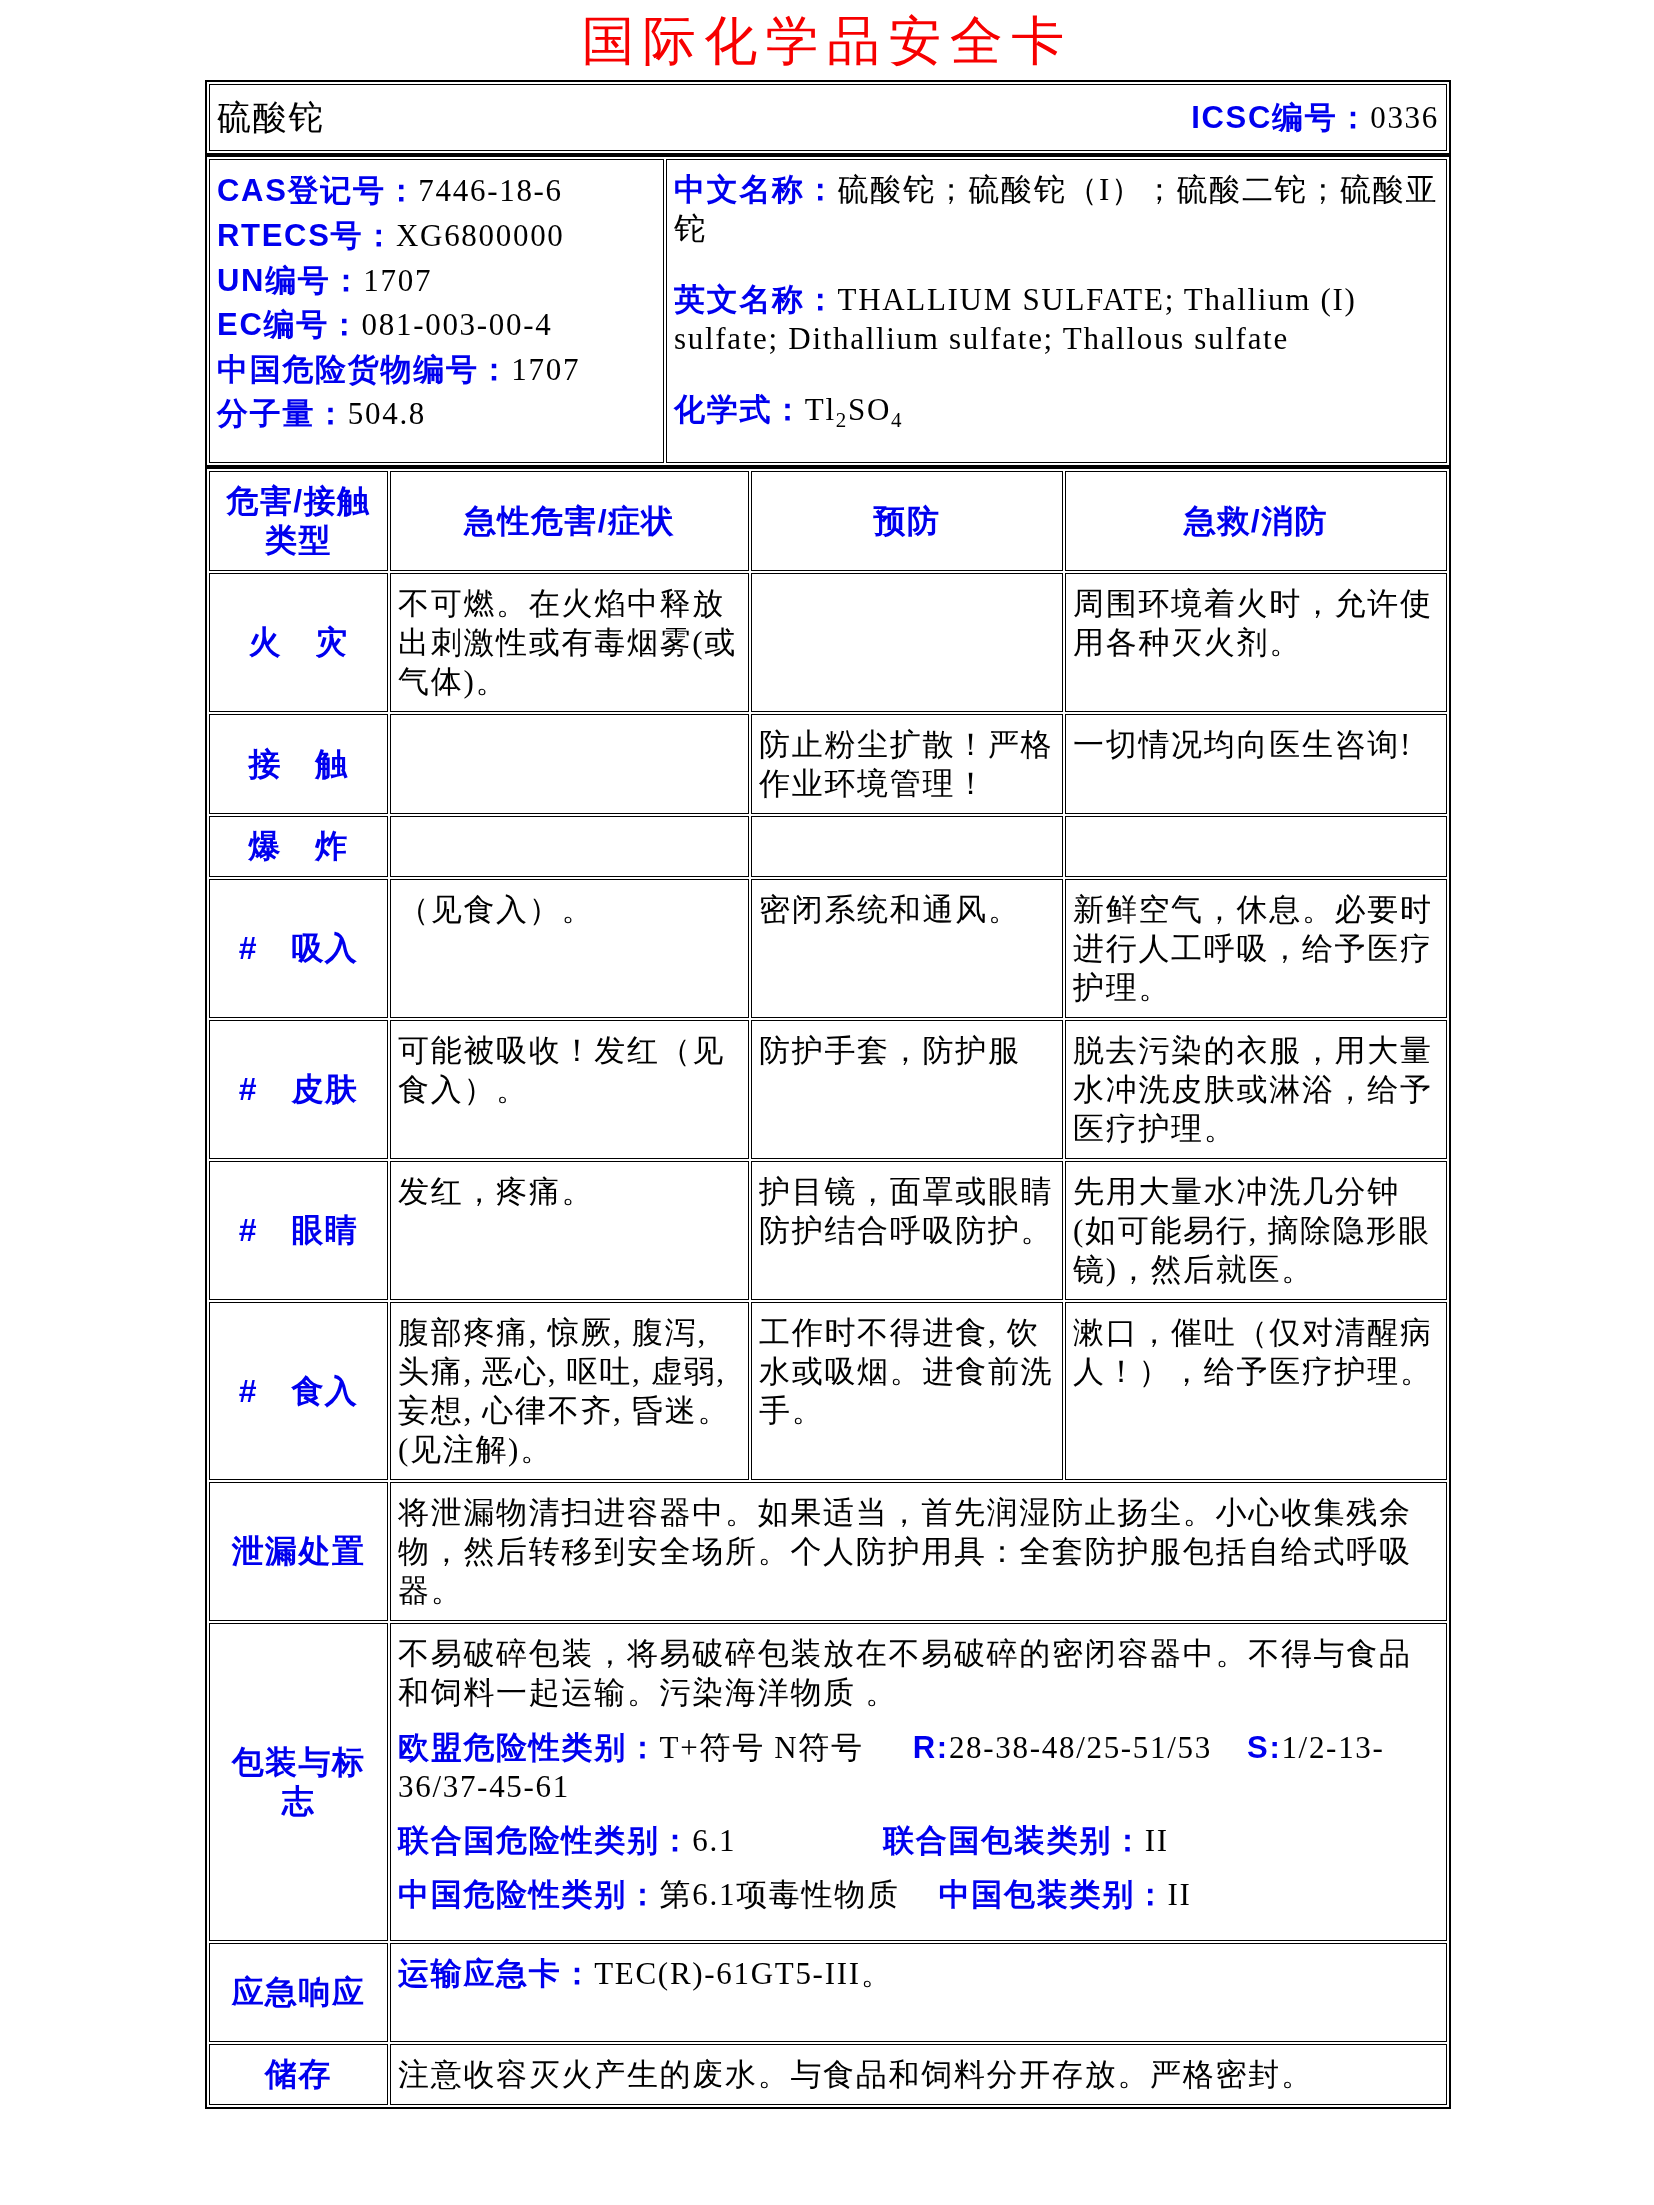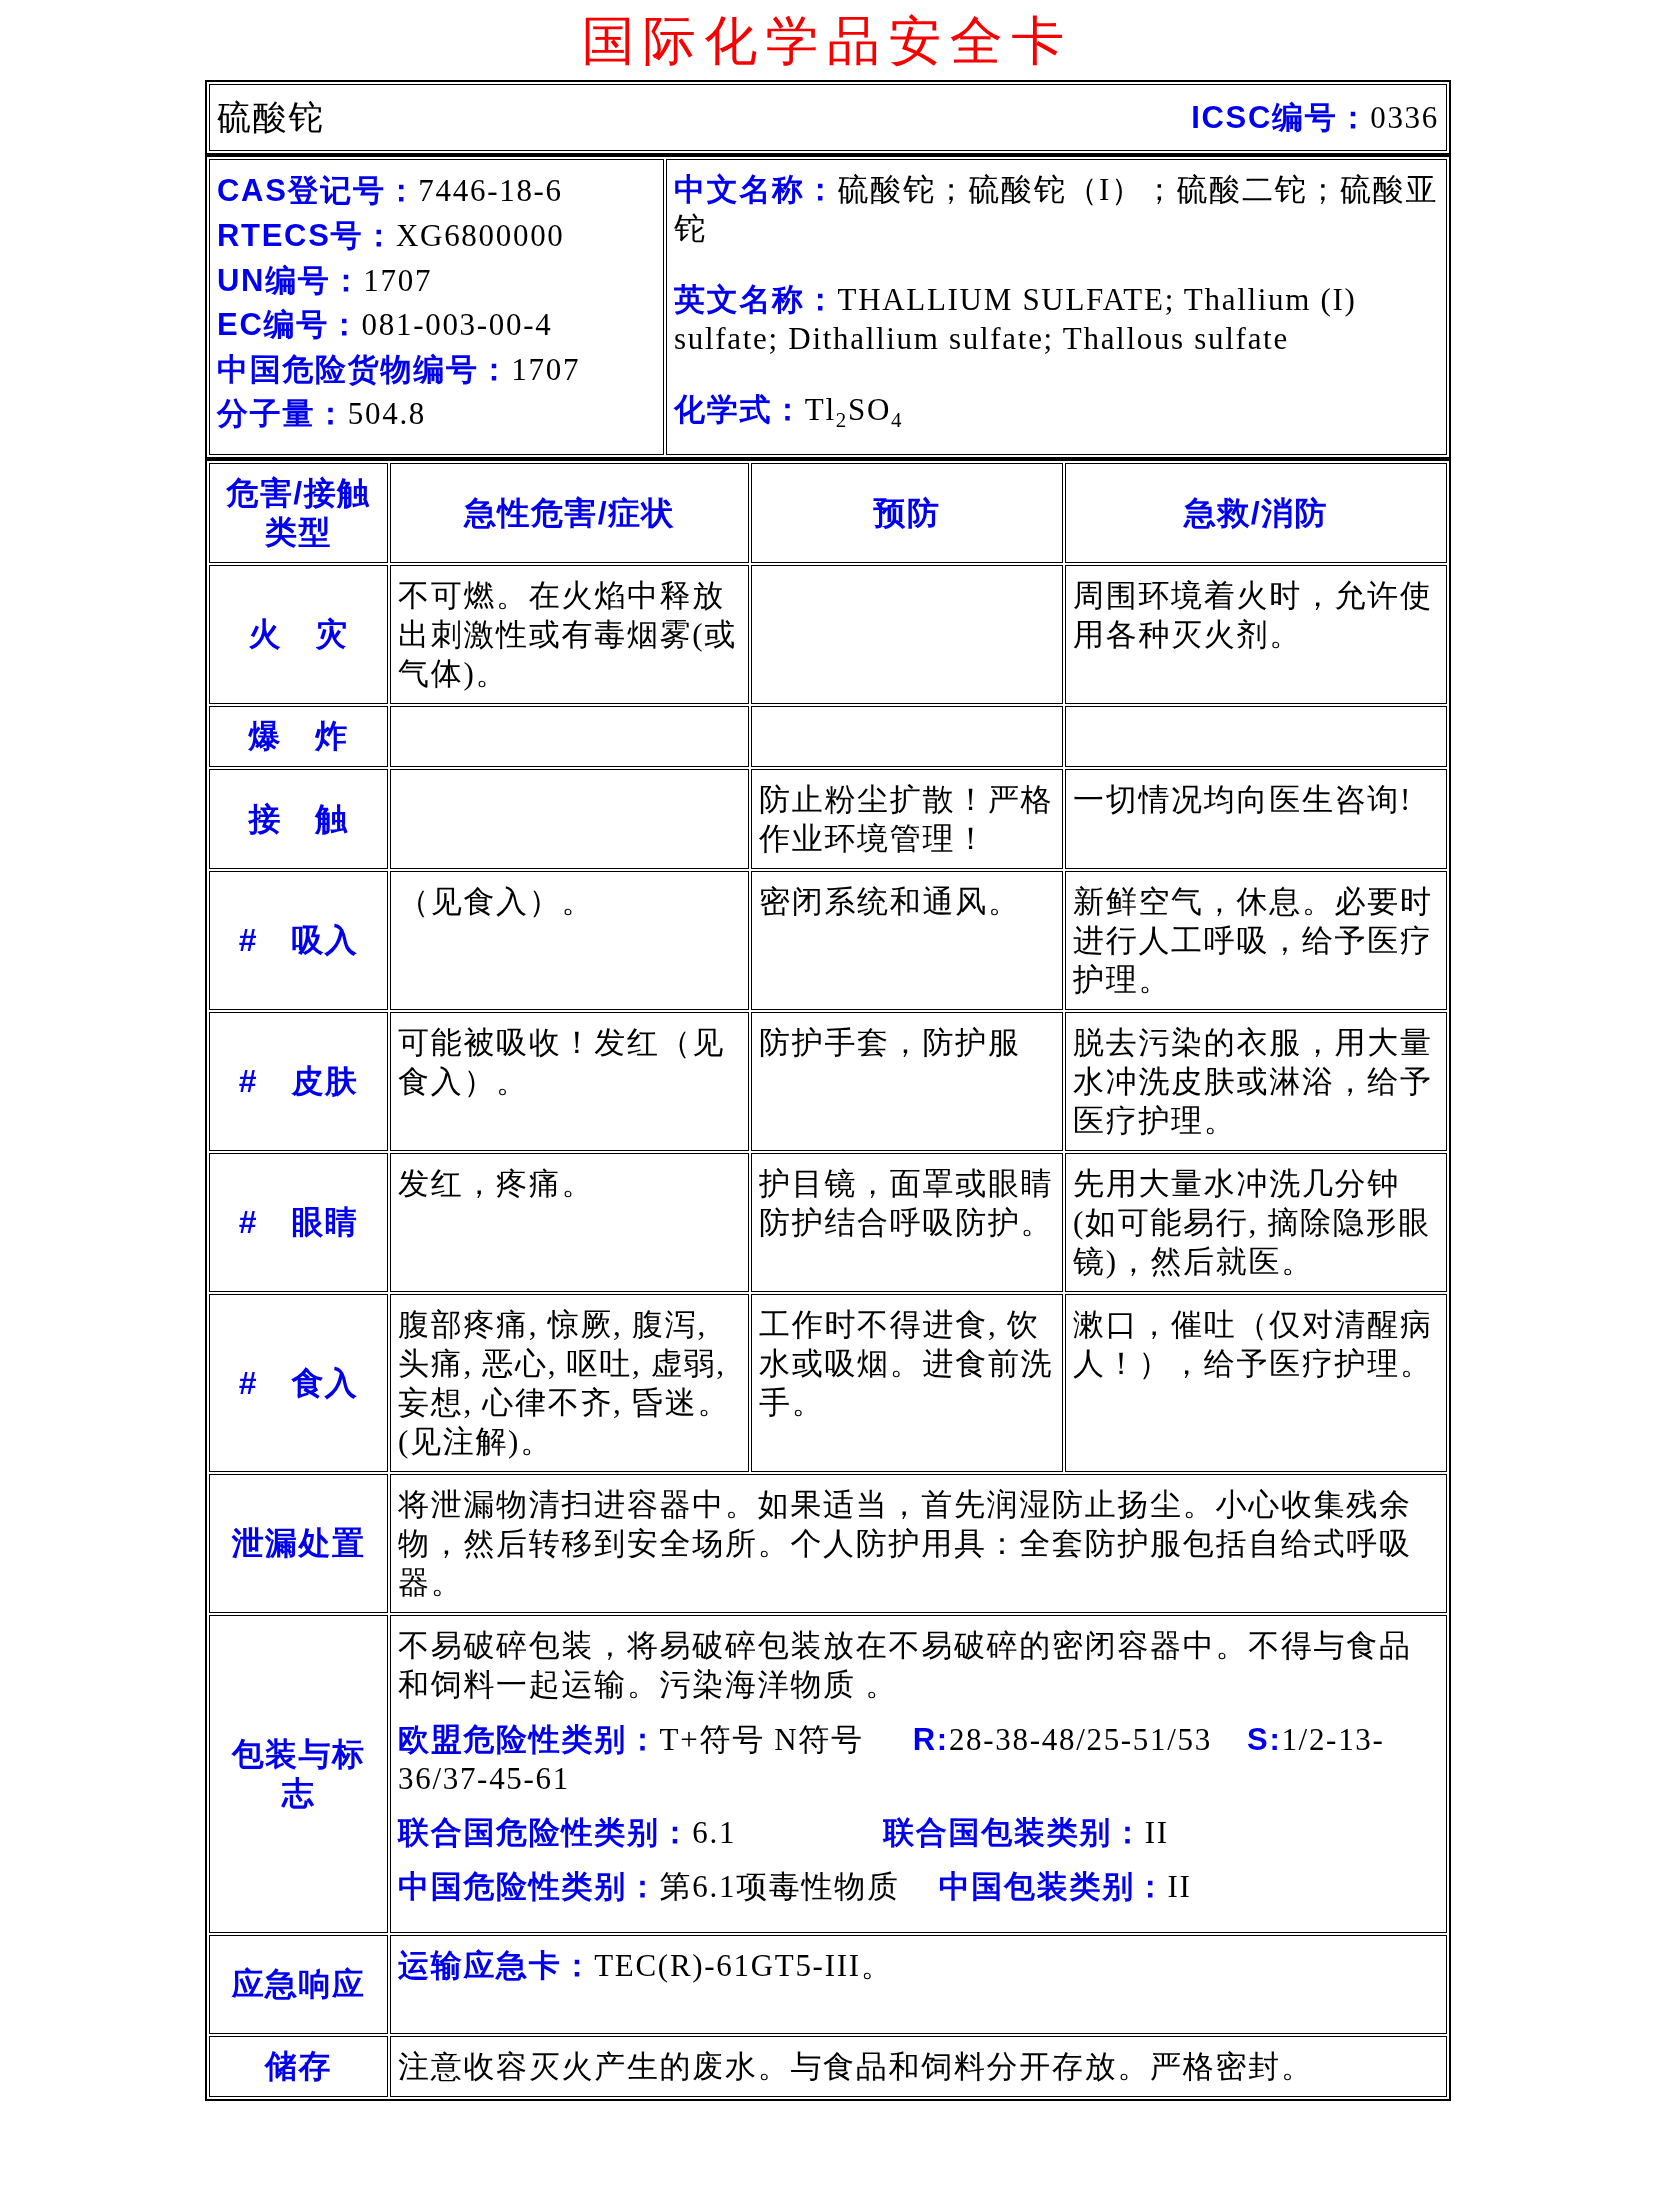--- a/index.html
+++ b/index.html
@@ -53,21 +53,21 @@
   }
 
   
   .hdr-flex { display: flex; justify-content: space-between; align-items: center; height: 100%; }
   .chem-name { font-size: 34px; }
   .h-top { height: 67px; }
 
   
   .idline { margin: 1.4px 0 5.6px 0; white-space: nowrap; }
   .nb { margin-bottom: 32px; }
-  .nb:last-child { margin-bottom: 4px; }
+  .nb:last-child { margin-bottom: 12px; }
   sub { font-size: 21px; }
 
   
   .h-head  { height: 83px; }
   .h-fire  { height: 91px; }
   .h-exp   { height: 52px;  }
   .h-con   { height: 89px; }
   .h-inh   { height: 117px; }
   .h-skin  { height: 126px; }
   .h-eye   { height: 126px; }
@@ -151,31 +151,31 @@
       </tr>
 
       <tr>
         <td class="cell lblcell h-fire">火　灾</td>
         <td class="cell">不可燃。在火焰中释放出刺激性或有毒烟雾(或气体)。</td>
         <td class="cell"></td>
         <td class="cell">周围环境着火时，允许使用各种灭火剂。</td>
       </tr>
 
       <tr>
-        <td class="cell lblcell h-exp">爆　炸</td>
-        <td class="cell"></td>
-        <td class="cell"></td>
-        <td class="cell"></td>
-      </tr>
-
-      <tr>
         <td class="cell lblcell h-con">接　触</td>
         <td class="cell"></td>
         <td class="cell">防止粉尘扩散！严格作业环境管理！</td>
         <td class="cell">一切情况均向医生咨询!</td>
+      </tr>
+
+      <tr>
+        <td class="cell lblcell h-exp">爆　炸</td>
+        <td class="cell"></td>
+        <td class="cell"></td>
+        <td class="cell"></td>
       </tr>
 
       <tr>
         <td class="cell lblcell h-inh">#　吸入</td>
         <td class="cell">（见食入）。</td>
         <td class="cell">密闭系统和通风。</td>
         <td class="cell">新鲜空气，休息。必要时进行人工呼吸，给予医疗护理。</td>
       </tr>
 
       <tr>

